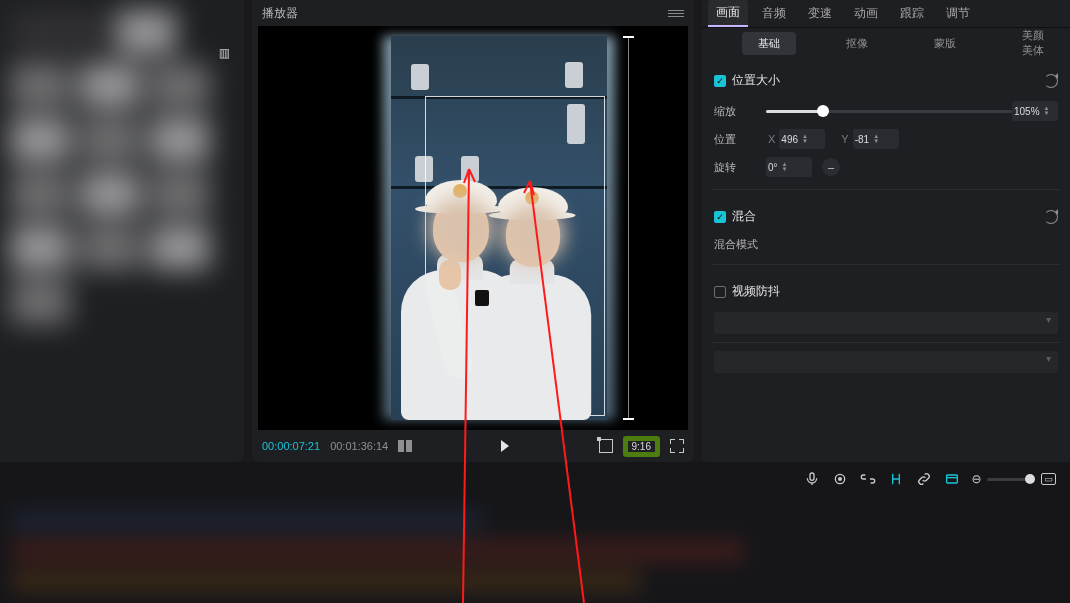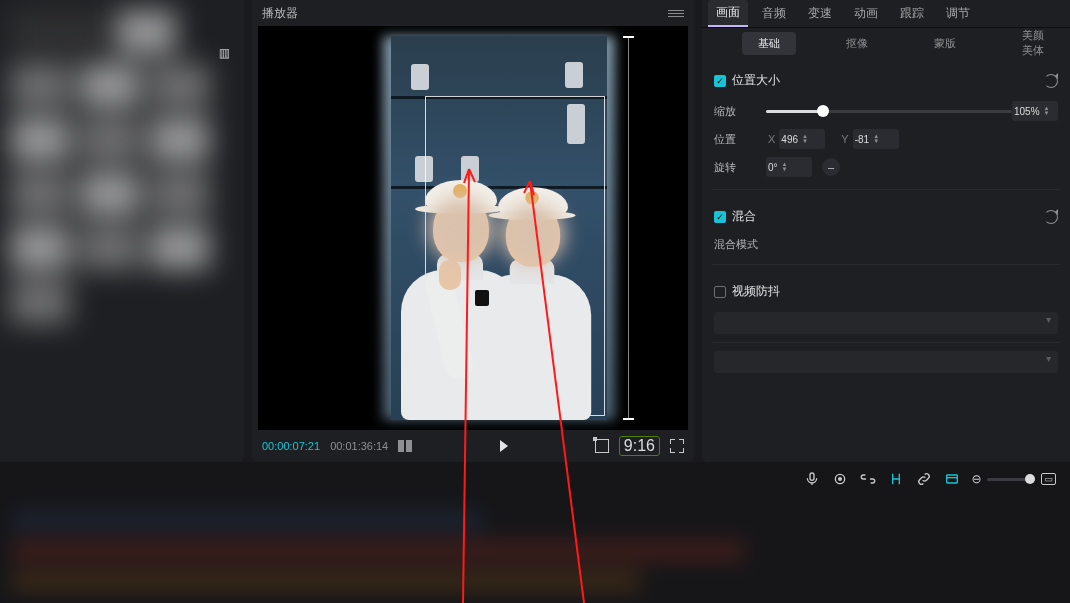--- a/index.html
+++ b/index.html
@@ -43,21 +43,21 @@
   .arm { position:absolute; bottom:40px; left:54px; width:28px; height:110px; background:#eceded; border-radius:14px; transform: rotate(-14deg); }
   .hand { position:absolute; bottom:130px; left:58px; width:22px; height:30px; background:#e7c6a8; border-radius:10px; }
   .mic { position:absolute; bottom:114px; left:94px; width:14px; height:16px; background:#111; border-radius:2px; }
   .player-controls { height: 32px; display: flex; align-items: center; padding: 0 10px; gap: 10px; color: #8f8f92; font-size: 11px; }
   .time-current { color: #19c3d6; }
   .play-btn { margin: 0 auto; width:0; height:0; border-left:8px solid #e4e4e6; border-top:6px solid transparent; border-bottom:6px solid transparent; }
   .pc-right { display:flex; align-items:center; gap:10px; }
   .frame-icon { width:14px; height:14px; border:1px solid #c9c9cb; position:relative; }
   .frame-icon::before,.frame-icon::after{content:"";position:absolute;background:#c9c9cb;}
   .frame-icon::before{ left:-3px; top:-3px; width:4px; height:4px;}
-  .pill { border:1px solid #4d7c0f; border-radius:3px; padding:0 4px; font-size:16px; color:#dcdcde; }
+  .pill { border:5px solid #4d7c0f; border-radius:3px; padding:0 4px; font-size:10px; color:#dcdcde; }
   .full-icon { width:14px; height:14px; position:relative; }
   .full-icon span{ position:absolute; width:5px; height:5px; border:1px solid #c9c9cb; }
   .full-icon span:nth-child(1){top:0;left:0;border-right:none;border-bottom:none;}
   .full-icon span:nth-child(2){top:0;right:0;border-left:none;border-bottom:none;}
   .full-icon span:nth-child(3){bottom:0;left:0;border-right:none;border-top:none;}
   .full-icon span:nth-child(4){bottom:0;right:0;border-left:none;border-top:none;}
   .col-icon { width:14px; height:12px; display:flex; gap:2px; }
   .col-icon span { flex:1; background:#8f8f92; }
 
   .props-panel { width: 368px; margin-left: 8px; background: #1e1f22; border-radius: 0 0 0 6px; display: flex; flex-direction: column; }

